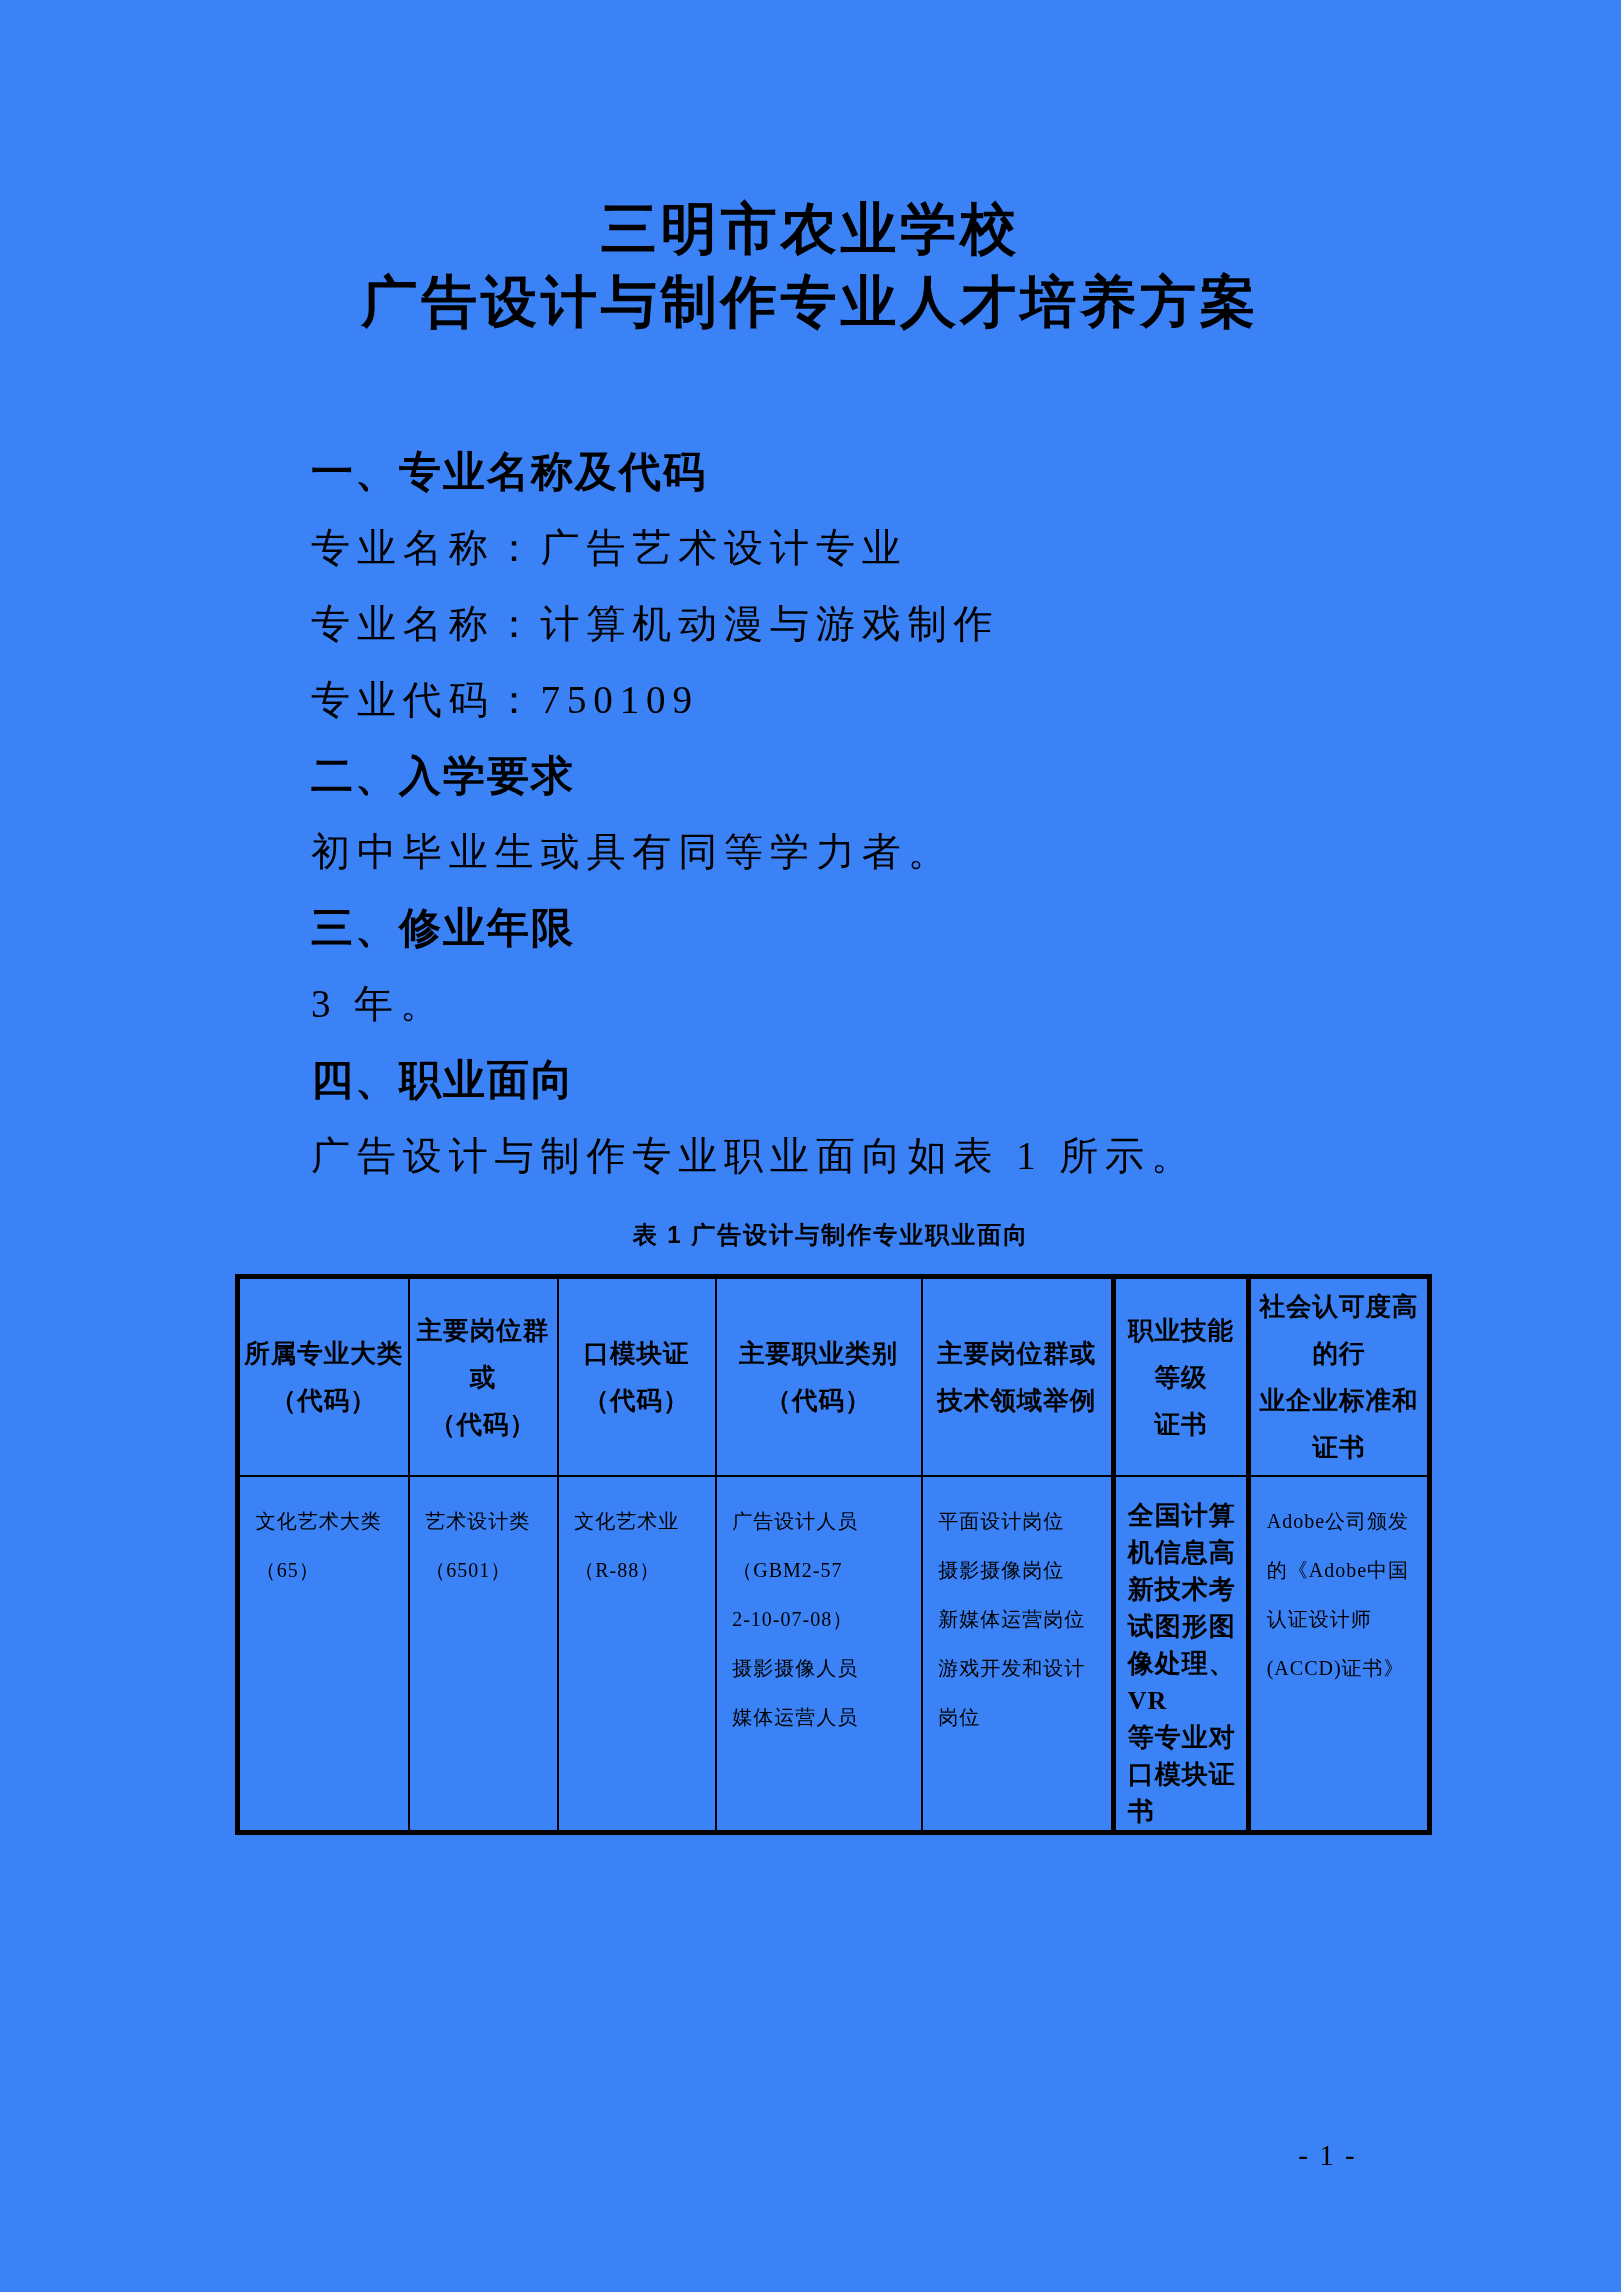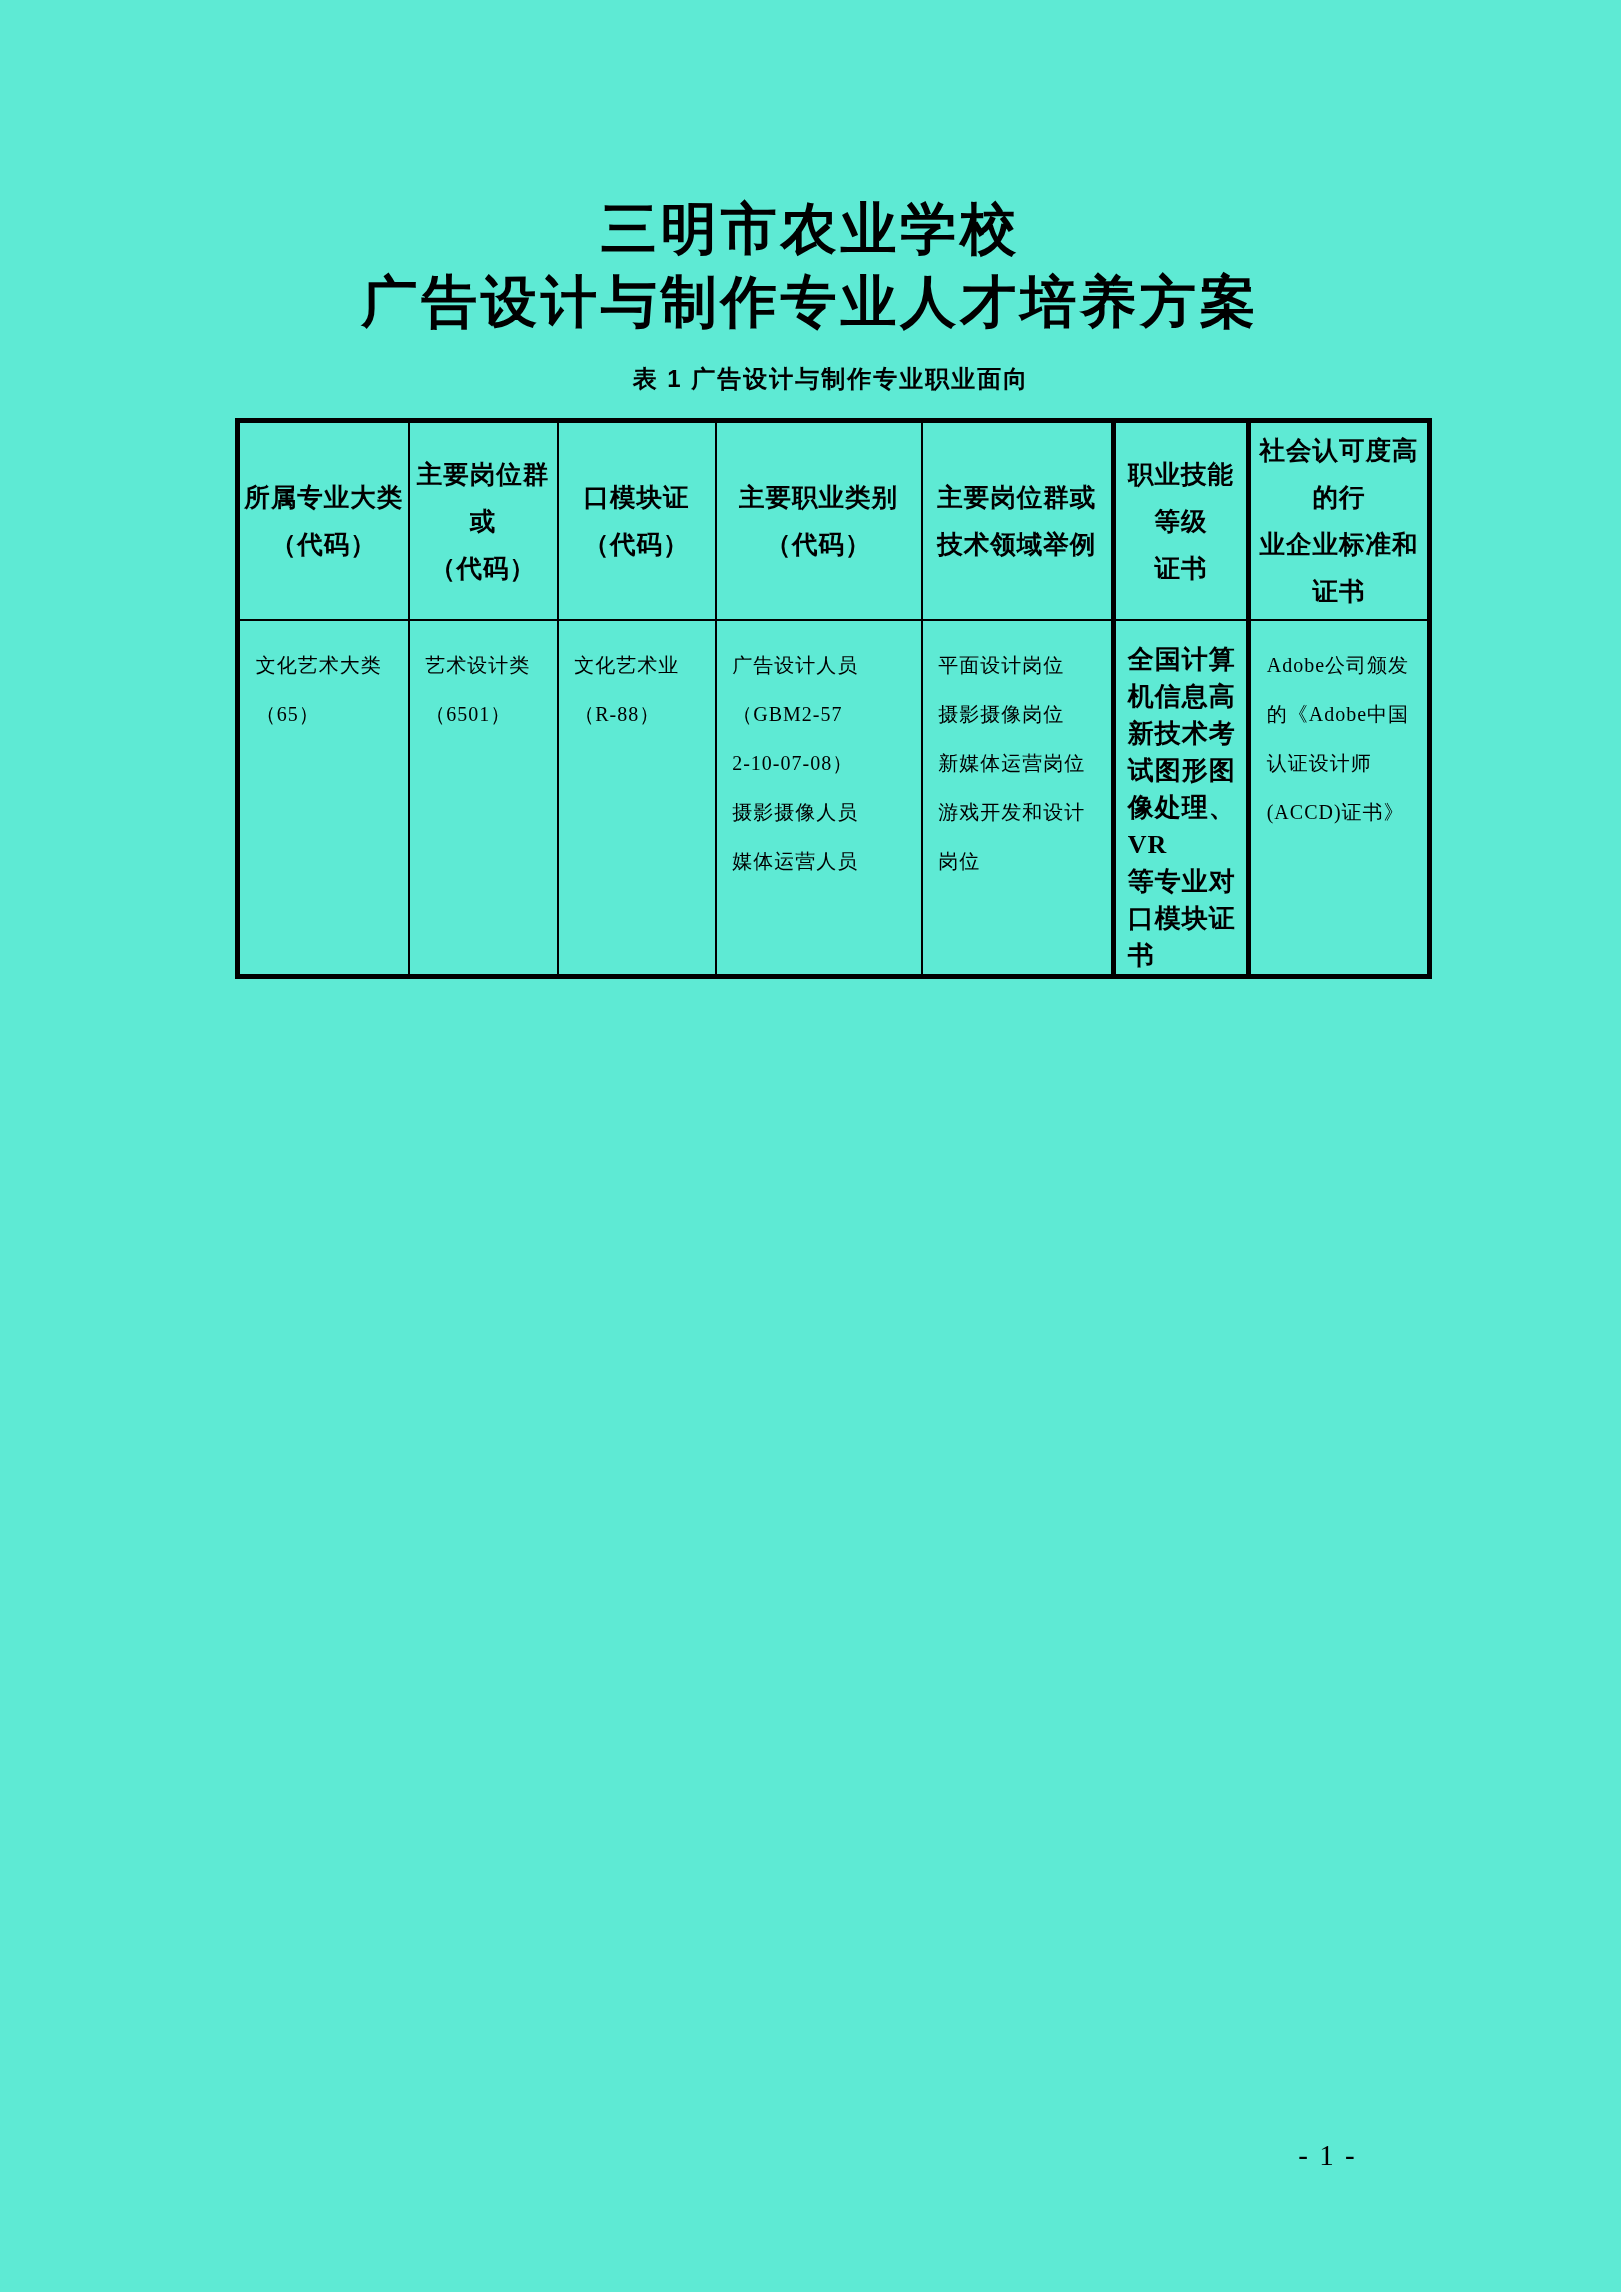--- a/index.html
+++ b/index.html
@@ -1,20 +1,20 @@
 <!DOCTYPE html>
 <html><head>
 <meta charset="utf-8">
 <style>
   html,body { margin:0; padding:0; background:#888; }
   .page {
     position:relative;
     width:1621px; height:2293px;
     margin:0 auto;
-    background:#5eead4;
+    background:#3b82f6;
     color:#000;
     font-family:"Liberation Serif", serif;
     overflow:hidden;
     box-sizing:border-box;
   }
   .doc-title {
     padding-top:192px;
     text-align:center;
     font-family:"Liberation Sans", sans-serif;
     font-weight:bold;
@@ -94,20 +94,32 @@
 </head>
 <body>
 
 <div class="page">
 
   <div class="doc-title">
     <div>三明市农业学校</div>
     <div>广告设计与制作专业人才培养方案</div>
   </div>
 
+  <div class="content pre">
+    <div class="line heading indent">一、专业名称及代码</div>
+    <div class="line indent">专业名称：广告艺术设计专业</div>
+    <div class="line indent">专业名称：计算机动漫与游戏制作</div>
+    <div class="line indent">专业代码：750109</div>
+    <div class="line heading indent">二、入学要求</div>
+    <div class="line indent">初中毕业生或具有同等学力者。</div>
+    <div class="line heading indent">三、修业年限</div>
+    <div class="line indent">3 年。</div>
+    <div class="line heading indent">四、职业面向</div>
+    <div class="line indent">广告设计与制作专业职业面向如表 1 所示。</div>
+  </div>
 
   <div class="table-caption">表 1 广告设计与制作专业职业面向</div>
 
   <table class="occupation">
     <colgroup>
       <col style="width:171px">
         <col style="width:149px">
         <col style="width:158px">
       <col style="width:206px">
         <col style="width:192px">

